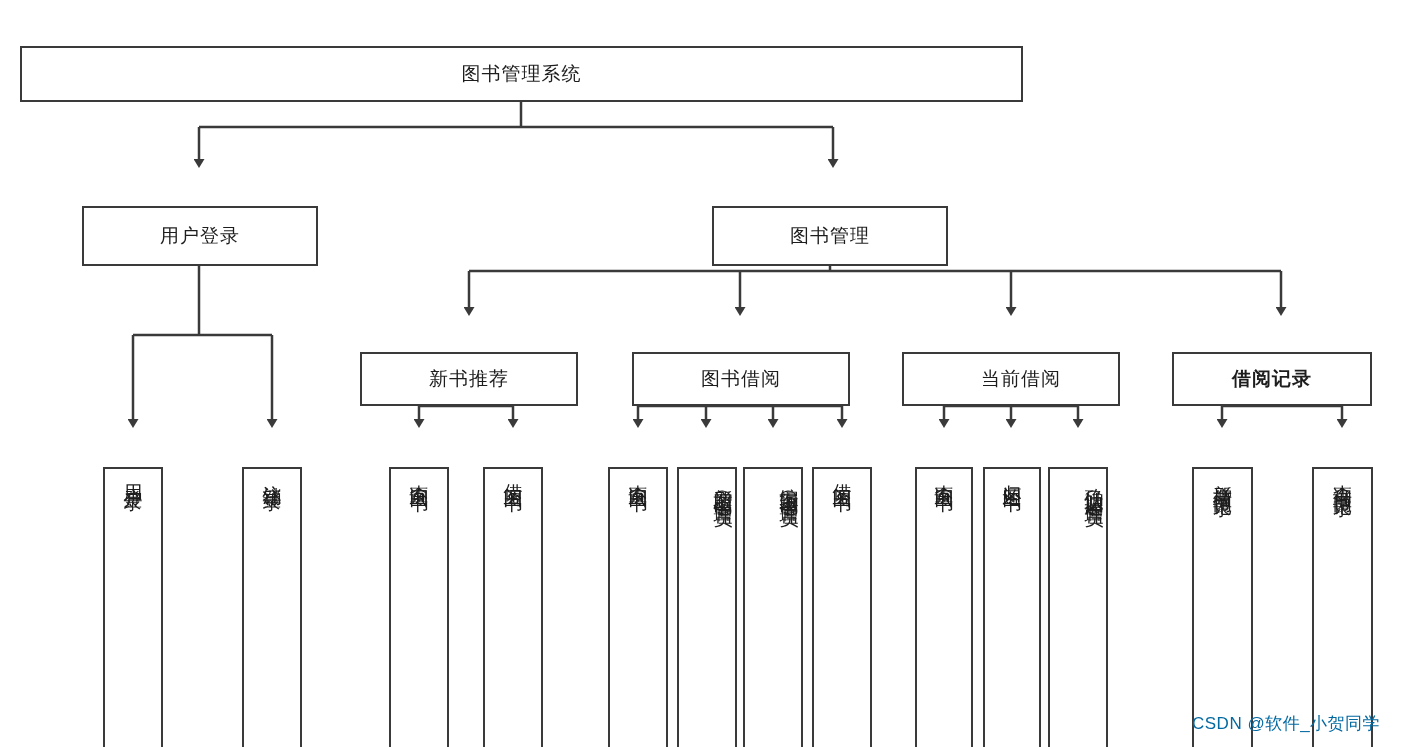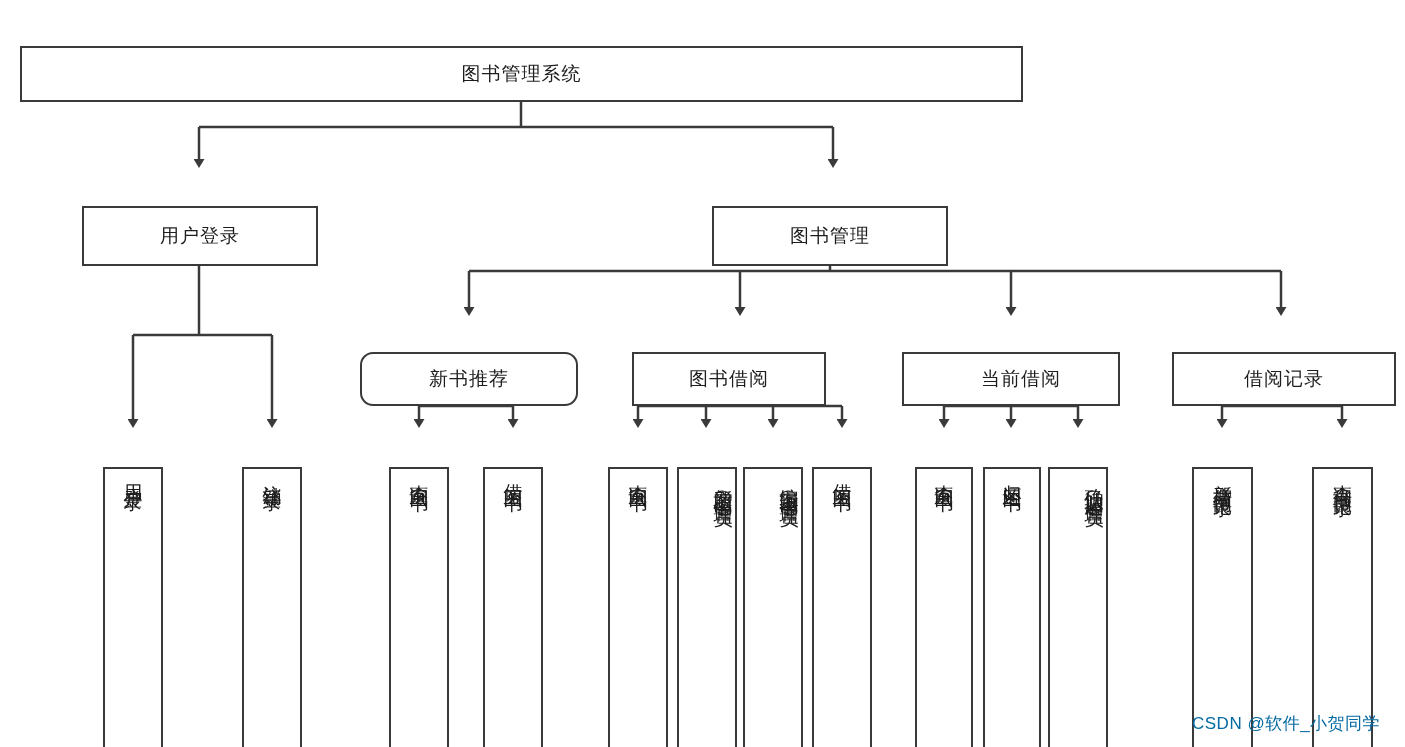--- a/index.html
+++ b/index.html
@@ -118,24 +118,24 @@
       <path d="M1222,406 L1222,420" marker-end="url(#arrow)"></path>
       <path d="M1342,406 L1342,420" marker-end="url(#arrow)"></path>
     </g>
   </svg>
 
   <div class="node" style="left:20px; top:12px; width:1003px; height:56px;">图书管理系统</div>
 
   <div class="node" style="left:82px; top:172px; width:236px; height:60px;">用户登录</div>
   <div class="node" style="left:712px; top:172px; width:236px; height:60px;">图书管理</div>
 
-  <div class="node" style="left:360px; top:318px; width:218px; height:54px;border-radius:13px;">新书推荐</div>
-  <div class="node" style="left:632px; top:318px; width:194px; height:54px;">图书借阅</div>
+  <div class="node" style="left:360px; top:318px; width:218px; height:54px;">新书推荐</div>
+  <div class="node" style="left:632px; top:318px; width:218px; height:54px;">图书借阅</div>
   <div class="node" style="left:902px; top:318px; width:218px; height:54px;padding-left:20px;">当前借阅</div>
-  <div class="node" style="left:1172px; top:318px; width:224px; height:54px;">借阅记录</div>
+  <div class="node" style="left:1172px; top:318px; width:200px; height:54px;font-weight:bold;">借阅记录</div>
 
   <div class="node vert centered" style="left:103px; top:433px; width:60px; height:302px;">用户登录</div>
   <div class="node vert centered" style="left:242px; top:433px; width:60px; height:302px;">注销登录</div>
 
   <div class="node vert centered" style="left:389px; top:433px; width:60px; height:302px;">查询图书</div>
   <div class="node vert centered" style="left:483px; top:433px; width:60px; height:302px;">借阅图书</div>
 
   <div class="node vert centered" style="left:608px; top:433px; width:60px; height:302px;">查询图书</div>
   <div class="node vert topaligned" style="left:677px; top:433px; width:60px; height:302px;">新增图书（管理员）</div>
   <div class="node vert topaligned" style="left:743px; top:433px; width:60px; height:302px;">编辑图书（管理员）</div>

